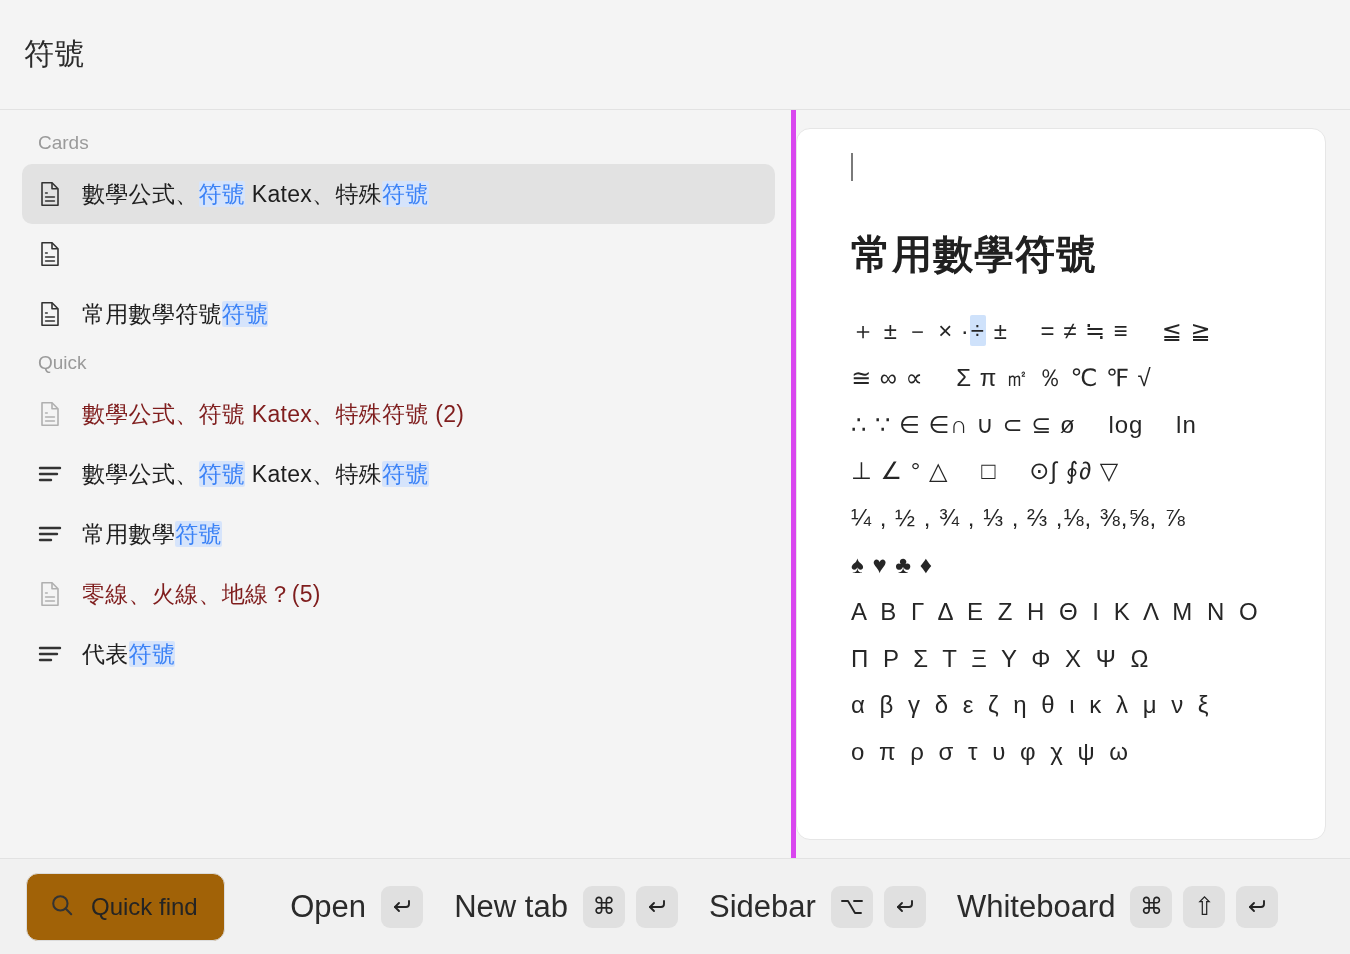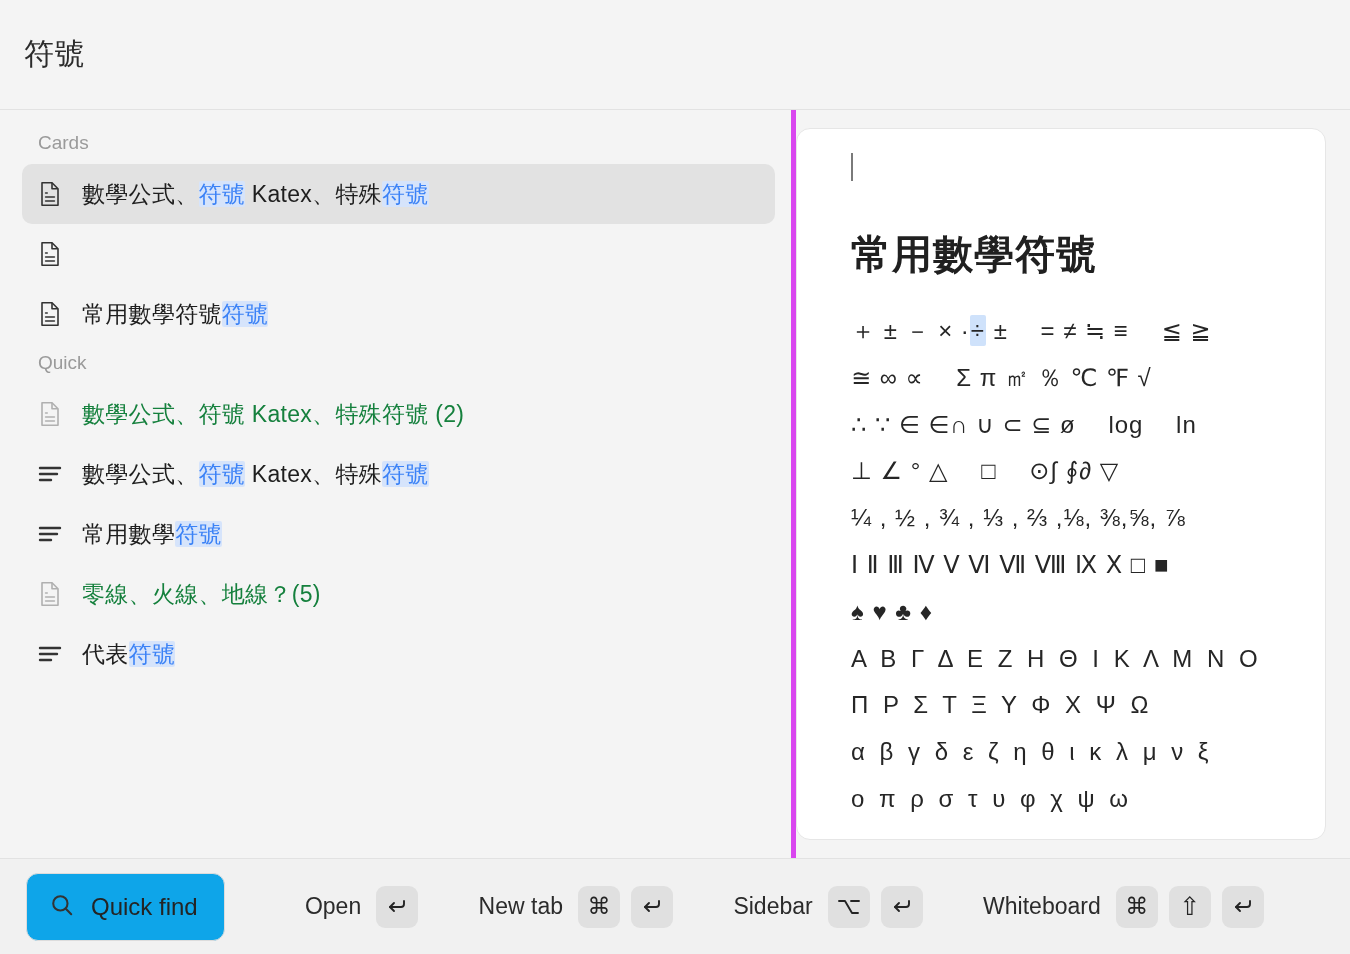--- a/index.html
+++ b/index.html
@@ -84,21 +84,21 @@
   }
   .row-icon svg { display: block; }
 
   .row-title {
     font-size: 23px;
     line-height: 1.25;
     color: #1e1e1e;
     white-space: nowrap;
     letter-spacing: 0.3px;
   }
-  .row.parent .row-title { color: #15803d; }
+  .row.parent .row-title { color: #7f1d1d; }
 
   .hl {
     color: #3b82f6;
     background: #d6e4fb;
     border-radius: 2px;
   }
 
   
   .preview-wrap {
     flex: 1 1 auto;
@@ -152,41 +152,41 @@
     background: #f1f1f1;
     border-top: 1px solid #e2e2e2;
     gap: 0;
   }
   .quick-find {
     display: flex;
     align-items: center;
     gap: 16px;
     height: 68px;
     padding: 0 26px 0 22px;
-    background: #0ea5e9;
+    background: #a16207;
     border: 1px solid #dcdcdc;
     border-radius: 12px;
     cursor: pointer;
   }
   .quick-find-label { font-size: 24px; color: #242424; }
 
   .shortcuts {
     flex: 1 1 auto;
     display: flex;
     align-items: center;
     justify-content: space-around;
     padding: 0 30px 0 50px;
   }
   .shortcut {
     display: flex;
     align-items: center;
     gap: 11px;
   }
   .shortcut-label {
-    font-size: 23px;
+    font-size: 31px;
     color: #2b2b2b;
     margin-right: 4px;
   }
   .key {
     width: 42px;
     height: 42px;
     background: #e0e0e0;
     border-radius: 9px;
     display: flex;
     align-items: center;
@@ -304,21 +304,20 @@
     <div class="preview-wrap">
       <div class="preview-card">
         <div class="caret"></div>
         <div class="preview-title">常用數學符號</div>
         <div id="preview-rows">
             <div class="sym-row"><span>＋ ± － × ·</span><span class="sel-sym">÷</span><span> ± 　= ≠ ≒ ≡ 　≦ ≧</span></div>
             <div class="sym-row"><span>≅ ∞ ∝ 　Σ π ㎡ ％ ℃ ℉ √</span></div>
             <div class="sym-row"><span>∴ ∵ ∈ ∈∩ ∪ ⊂ ⊆ ø 　log 　ln</span></div>
             <div class="sym-row"><span>⊥ ∠ ° △ 　□ 　⊙∫ ∮∂ ▽</span></div>
             <div class="sym-row"><span>¼ , ½ , ¾ , ⅓ , ⅔ ,⅛, ⅜,⅝, ⅞</span></div>
-            <div class="sym-row"><span>Ⅰ Ⅱ Ⅲ Ⅳ Ⅴ Ⅵ Ⅶ Ⅷ Ⅸ Ⅹ □ ■</span></div>
             <div class="sym-row"><span>♠ ♥ ♣ ♦</span></div>
             <div class="sym-row greek"><span>Α Β Γ Δ Ε Ζ Η Θ Ι Κ Λ Μ Ν Ο</span></div>
             <div class="sym-row greek"><span>Π Ρ Σ Τ Ξ Υ Φ Χ Ψ Ω</span></div>
             <div class="sym-row greek"><span>α β γ δ ε ζ η θ ι κ λ μ ν ξ</span></div>
             <div class="sym-row greek"><span>ο π ρ σ τ υ φ χ ψ ω</span></div>
           </div>
       </div>
     </div>
 
   </div>

